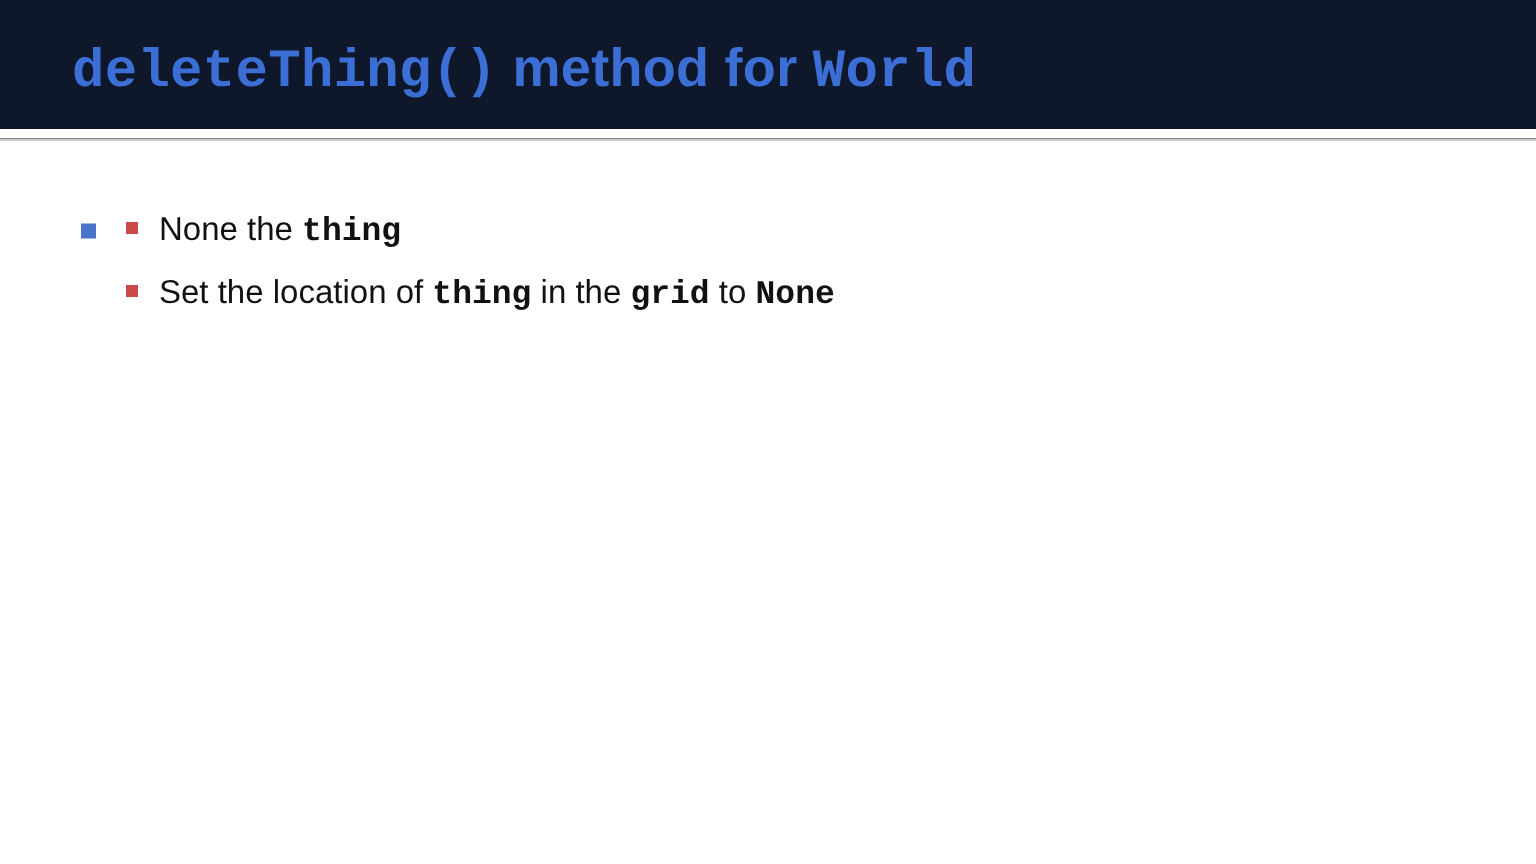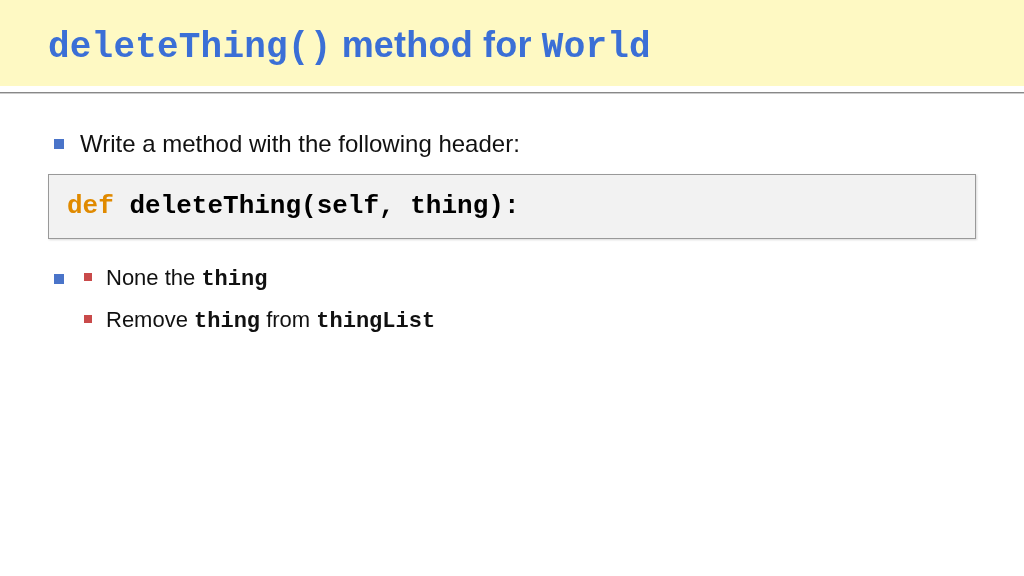--- a/index.html
+++ b/index.html
@@ -1,19 +1,19 @@
 <!DOCTYPE html>
 <html><head>
 <meta charset="utf-8">
 <style>
   * { margin: 0; padding: 0; box-sizing: border-box; }
   html, body { width: 1024px; height: 576px; font-family: "Segoe UI", "Helvetica Neue", Arial, sans-serif; background: #fff; overflow: hidden; }
   .mono { font-family: "Courier New", Courier, monospace; font-weight: bold; }
   .slide { width: 1024px; height: 576px; display: flex; flex-direction: column; }
-  .title-bar { background: #fef9c3; padding: 24px 48px 18px 48px; }
+  .title-bar { background: #0f172a; padding: 24px 48px 18px 48px; }
   .title-bar h1 { color: #3b6fd6; font-size: 36px; font-weight: 700; letter-spacing: 0.2px; }
   .title-bar h1 .plain { font-family: inherit; font-weight: 700; }
   .title-rule { height: 0; border-top: 1px solid #888; border-bottom: 1px solid #ccc; margin-top: 6px; }
   .content { padding: 34px 48px 0 48px; font-size: 24px; color: #111; line-height: 1.35; }
   ul.top { list-style: none; }
   ul.top > li { position: relative; padding-left: 32px; margin-bottom: 14px; }
   ul.top > li::before { content: ""; position: absolute; left: 6px; top: 11px; width: 10px; height: 10px; background: #4a74c9; }
   ul.sub { list-style: none; margin-top: 10px; }
   ul.sub > li { position: relative; padding-left: 26px; margin-bottom: 10px; font-size: 22px; }
   ul.sub > li::before { content: ""; position: absolute; left: 4px; top: 10px; width: 8px; height: 8px; background: #c94a4a; }
@@ -28,30 +28,24 @@
   <div class="title-bar">
     <h1>
       <span class="mono">deleteThing()</span><span class="plain"> method for </span><span class="mono">World</span>
     </h1>
   </div>
   <div class="title-rule"></div>
 
   <div class="content">
     <ul class="top">
       <li>
-        <span>Write a method with the following header:</span>
-        <div class="code-block mono">
-          <span class="kw">def</span><span class="code-text"> deleteThing(self, thing):</span>
-        </div>
-      </li>
-      <li>
         <ul class="sub">
           <li>
             <span>None the </span><span class="mono">thing</span>
           </li>
           <li>
-            <span>Remove </span><span class="mono">thing</span><span> from </span><span class="mono">thingList</span>
+            <span>Set the location of </span><span class="mono">thing</span><span> in the </span><span class="mono">grid</span><span> to </span><span class="mono">None</span>
           </li>
         </ul>
       </li>
     </ul>
   </div>
 </div>
 
 </body></html>

